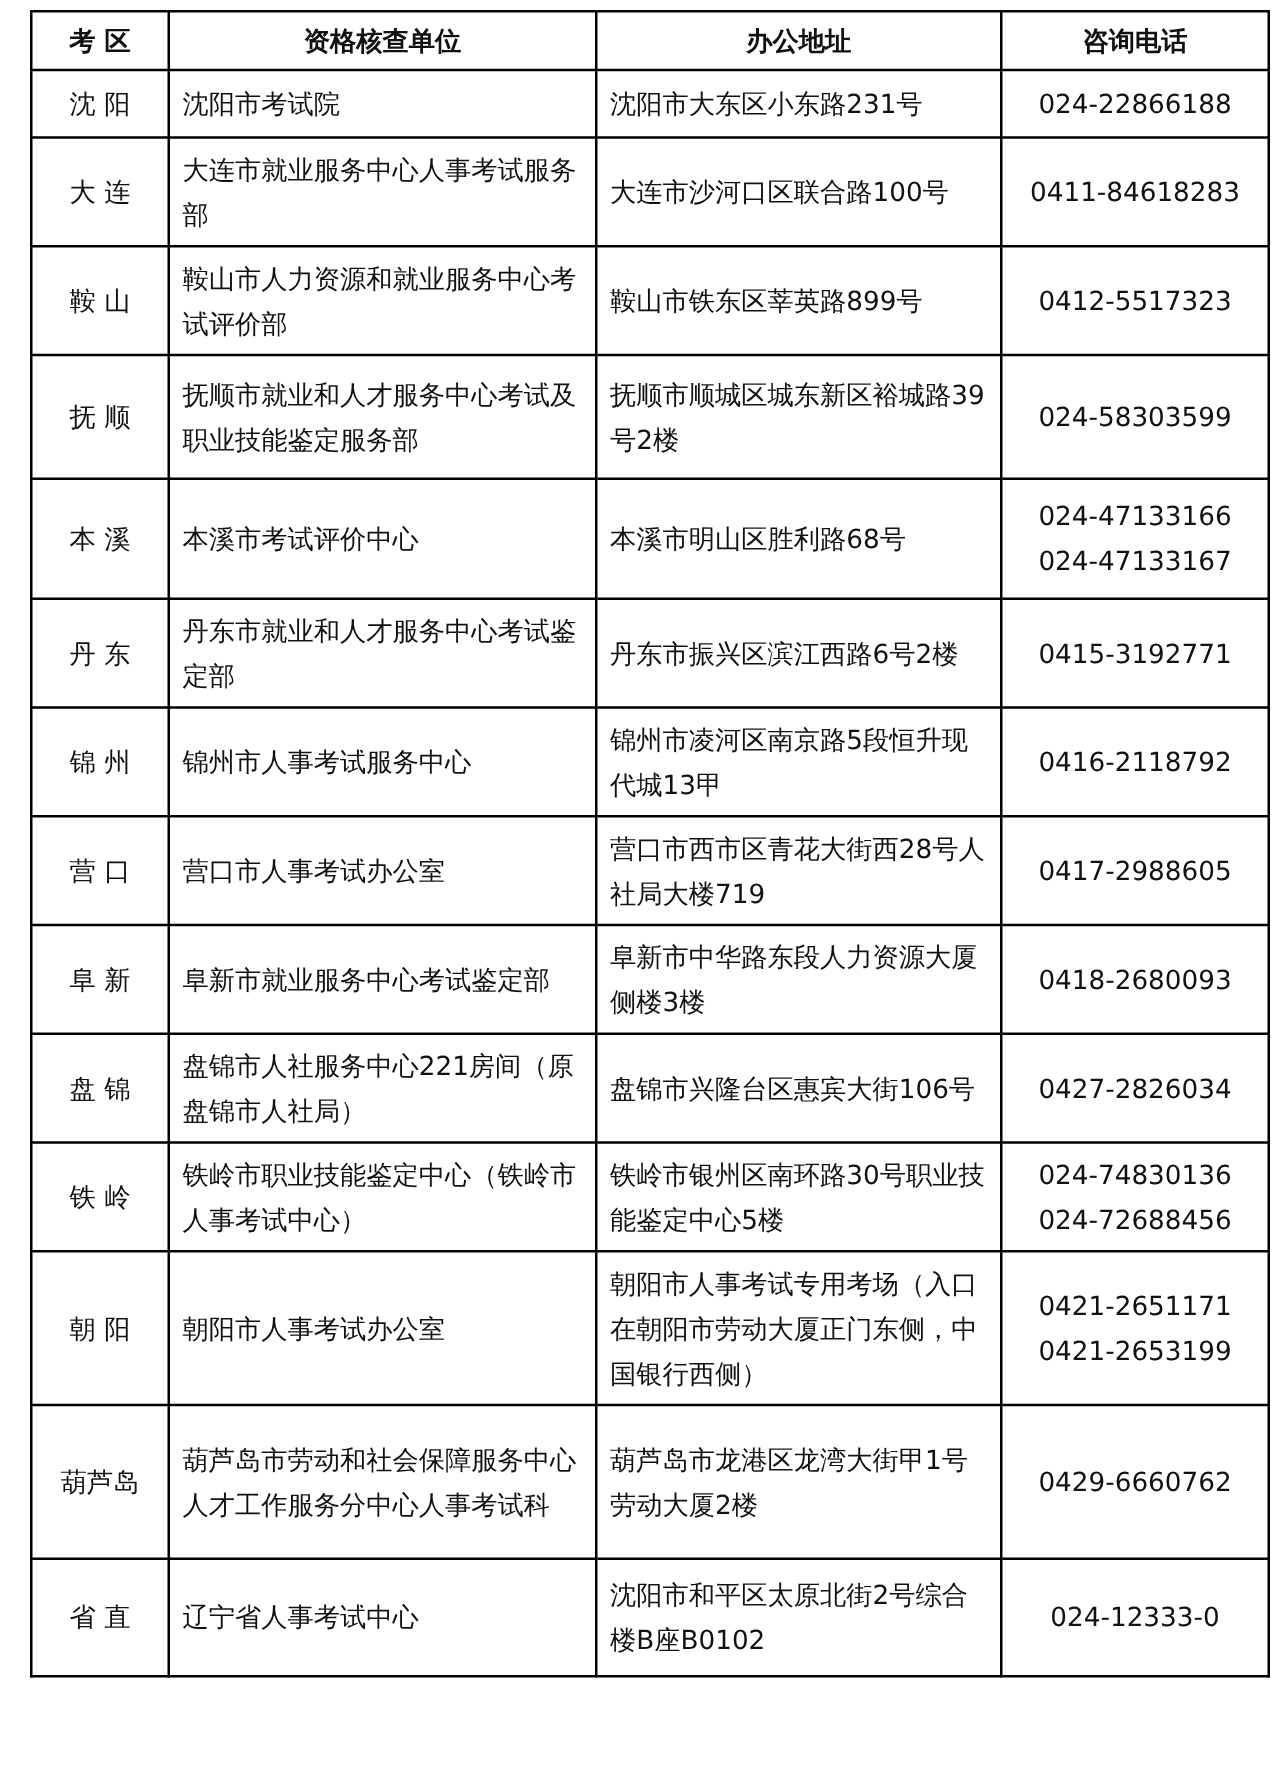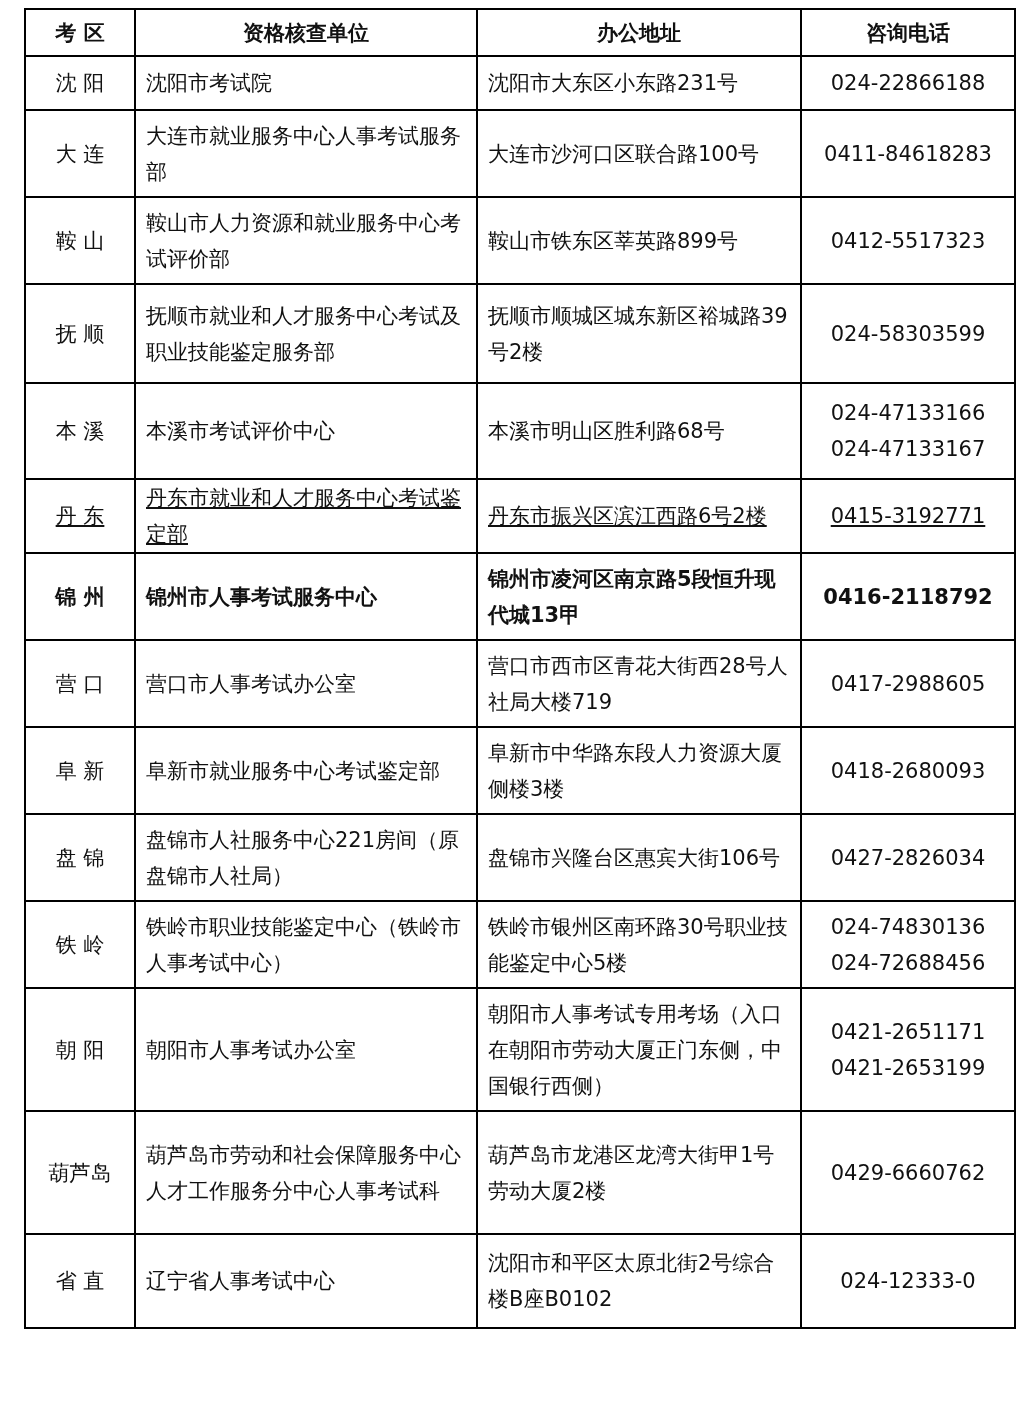--- a/index.html
+++ b/index.html
@@ -71,29 +71,29 @@
       </tr>
       <tr style="height: 96px;">
         <td class="area">本 溪</td>
         <td class="unit">本溪市考试评价中心</td>
         <td class="addr">本溪市明山区胜利路68号</td>
         <td class="phone">
           <span class="phone-line">024-47133166</span>
           <span class="phone-line">024-47133167</span>
         </td>
       </tr>
-      <tr style="height: 74px; text-decoration: underline;">
+      <tr style="height: 87px;">
         <td class="area">丹 东</td>
         <td class="unit">丹东市就业和人才服务中心考试鉴定部</td>
         <td class="addr">丹东市振兴区滨江西路6号2楼</td>
         <td class="phone">
           <span class="phone-line">0415-3192771</span>
         </td>
       </tr>
-      <tr style="height: 87px; font-weight: bold;">
+      <tr style="height: 87px;">
         <td class="area">锦 州</td>
         <td class="unit">锦州市人事考试服务中心</td>
         <td class="addr">锦州市凌河区南京路5段恒升现代城13甲</td>
         <td class="phone">
           <span class="phone-line">0416-2118792</span>
         </td>
       </tr>
       <tr style="height: 87px; margin-left: 40px;">
         <td class="area">营 口</td>
         <td class="unit">营口市人事考试办公室</td>

